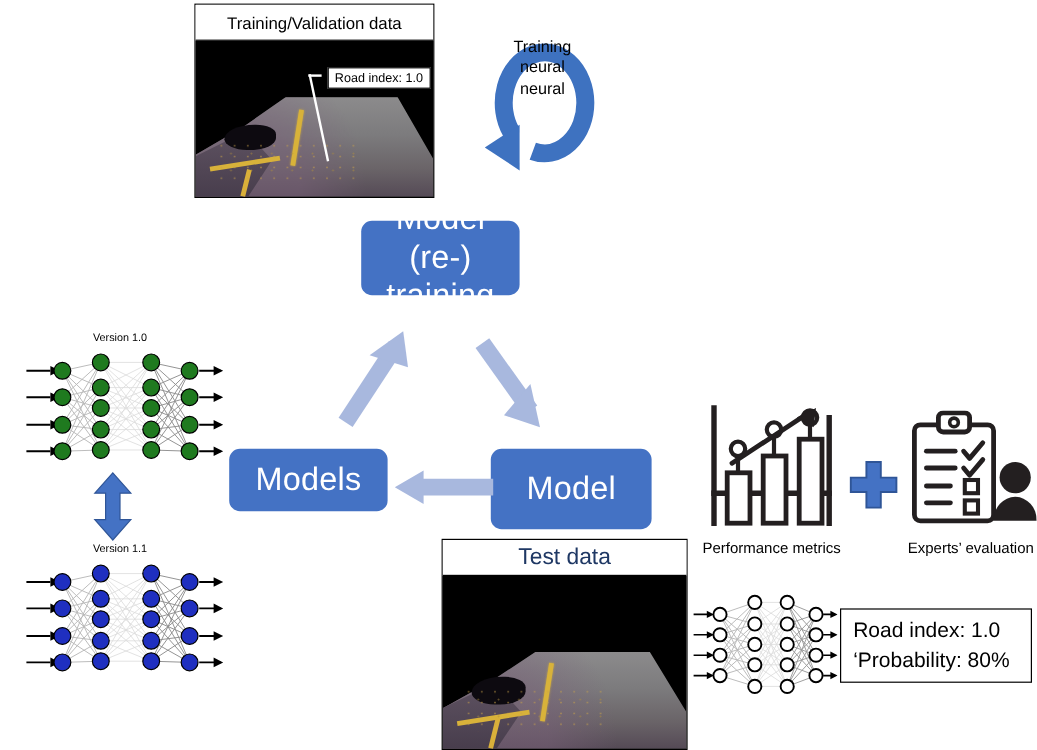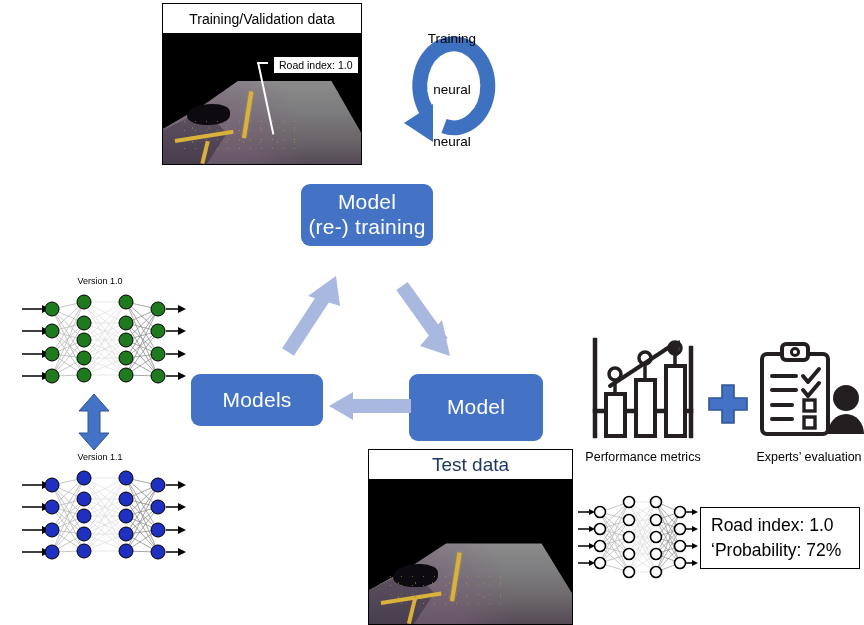--- a/index.html
+++ b/index.html
@@ -4,21 +4,21 @@
 <style>
   html,body{margin:0;padding:0;background:#ffffff;}
   body{width:864px;height:625px;position:relative;overflow:hidden;
        font-family:"Liberation Sans", sans-serif;}
   .abs{position:absolute;}
 
   
   .pbox{
     position:absolute;background:#4472C4;border-radius:9px;
     color:#ffffff;display:flex;align-items:center;justify-content:center;
-    text-align:center;line-height:1.18;font-size:21px;letter-spacing:.2px;
+    text-align:center;line-height:1.18;font-size:27px;letter-spacing:.2px;
   }
   .pbox span{display:block;}
 
   
   .panel{position:absolute;border:1.6px solid #000;background:#fff;box-sizing:border-box;}
   .panel-title{
     height:30px;display:flex;align-items:center;justify-content:center;
     font-size:19px;color:#1F3864;background:#fff;border-bottom:1.6px solid #000;
     box-sizing:border-box;
   }
@@ -71,21 +71,21 @@
     position:absolute;background:#fff;border:1px solid #000;
     font-size:10.5px;color:#000;padding:2px 5px;white-space:nowrap;
   }
   .annot-line{position:absolute;background:#fff;width:1.6px;}
   .annot-hook{position:absolute;background:#fff;height:1.6px;}
 
   
   .circ-wrap{position:absolute;}
   .circ-text{
     position:absolute;inset:0;display:flex;flex-direction:column;
-    align-items:center;justify-content:space-between;font-size:13.5px;color:#000;
+    align-items:center;justify-content:flex-start;font-size:13.5px;color:#000;
     line-height:1.28;text-align:center;
   }
 
   
   .arrow-svg{position:absolute;overflow:visible;}
 
   
   .nn{position:absolute;}
   .nn-label{
     position:absolute;width:100%;text-align:center;font-size:9px;color:#000;top:0;
@@ -426,14 +426,14 @@
       <circle cx="104" cy="28" r="5.5"></circle>
         <circle cx="104" cy="45" r="5.5"></circle>
       <circle cx="104" cy="62" r="5.5"></circle>
         <circle cx="104" cy="79" r="5.5"></circle>
     </g>
   </svg>
 </div>
 
 <div class="resbox" style="left:700px;top:507px;width:160px;height:62px;">
   <div>Road index: 1.0</div>
-  <div>‘Probability: 72%</div>
+  <div>‘Probability: 80%</div>
 </div>
 
 </body></html>

